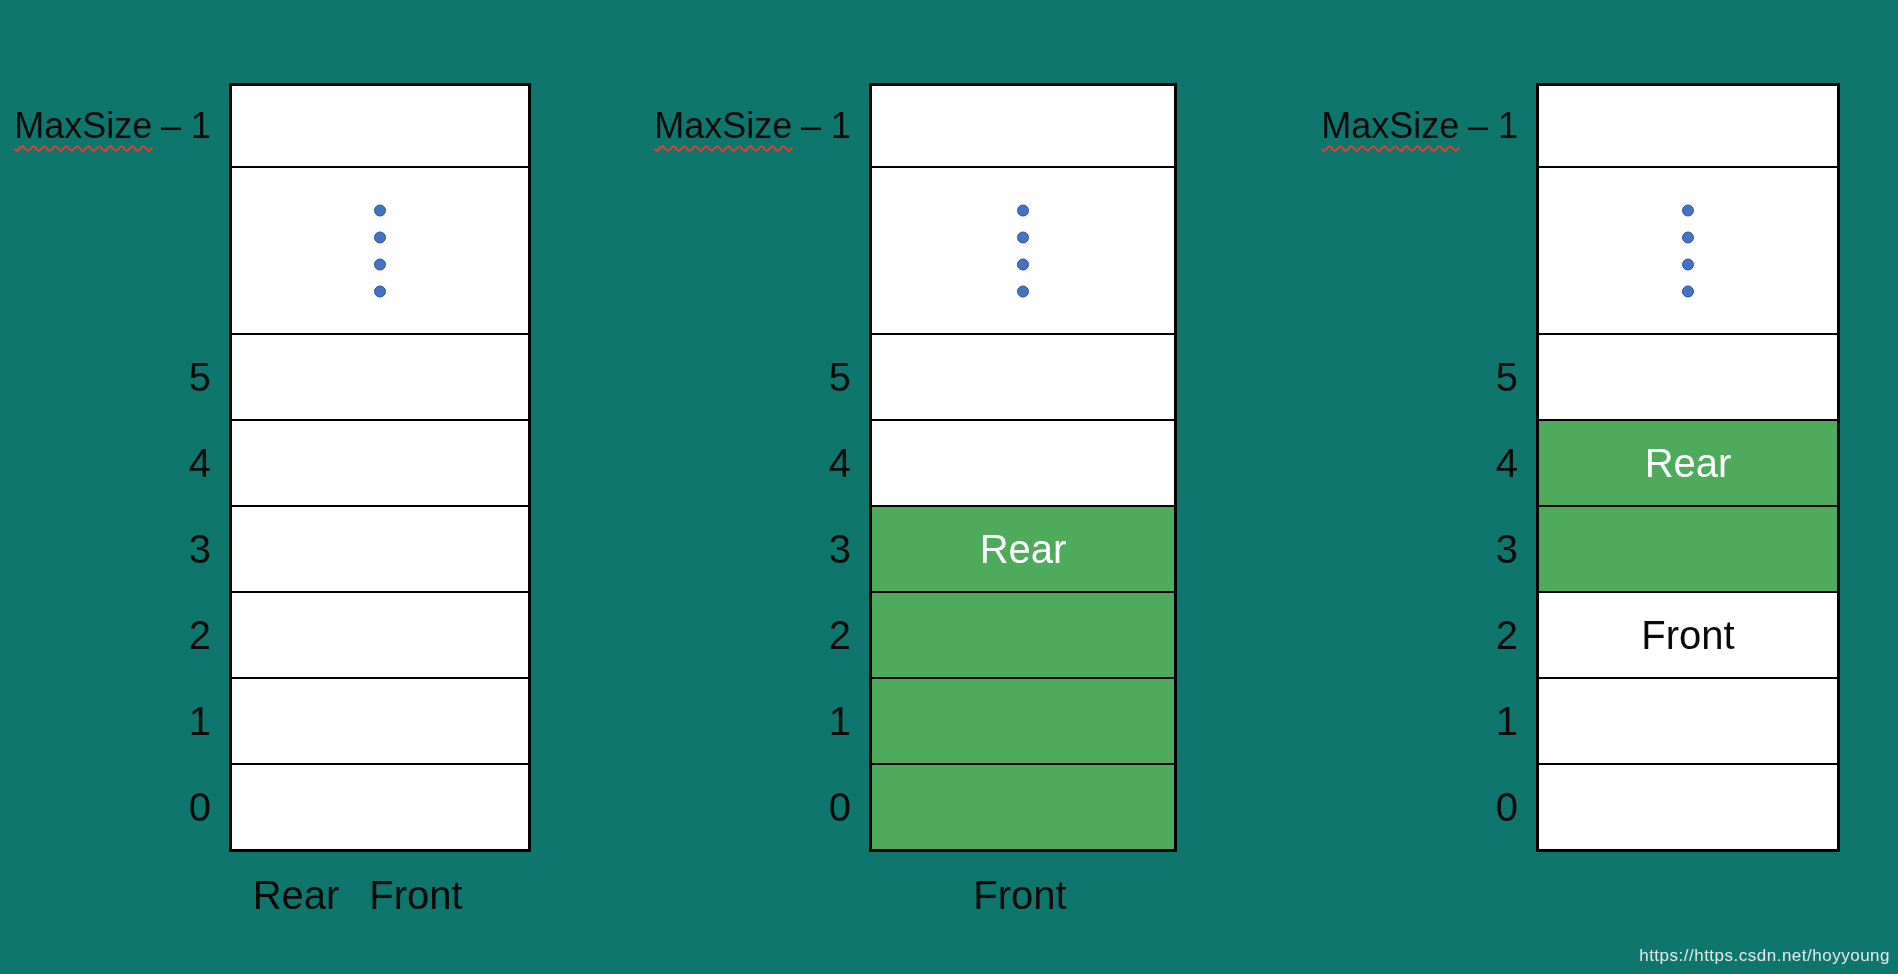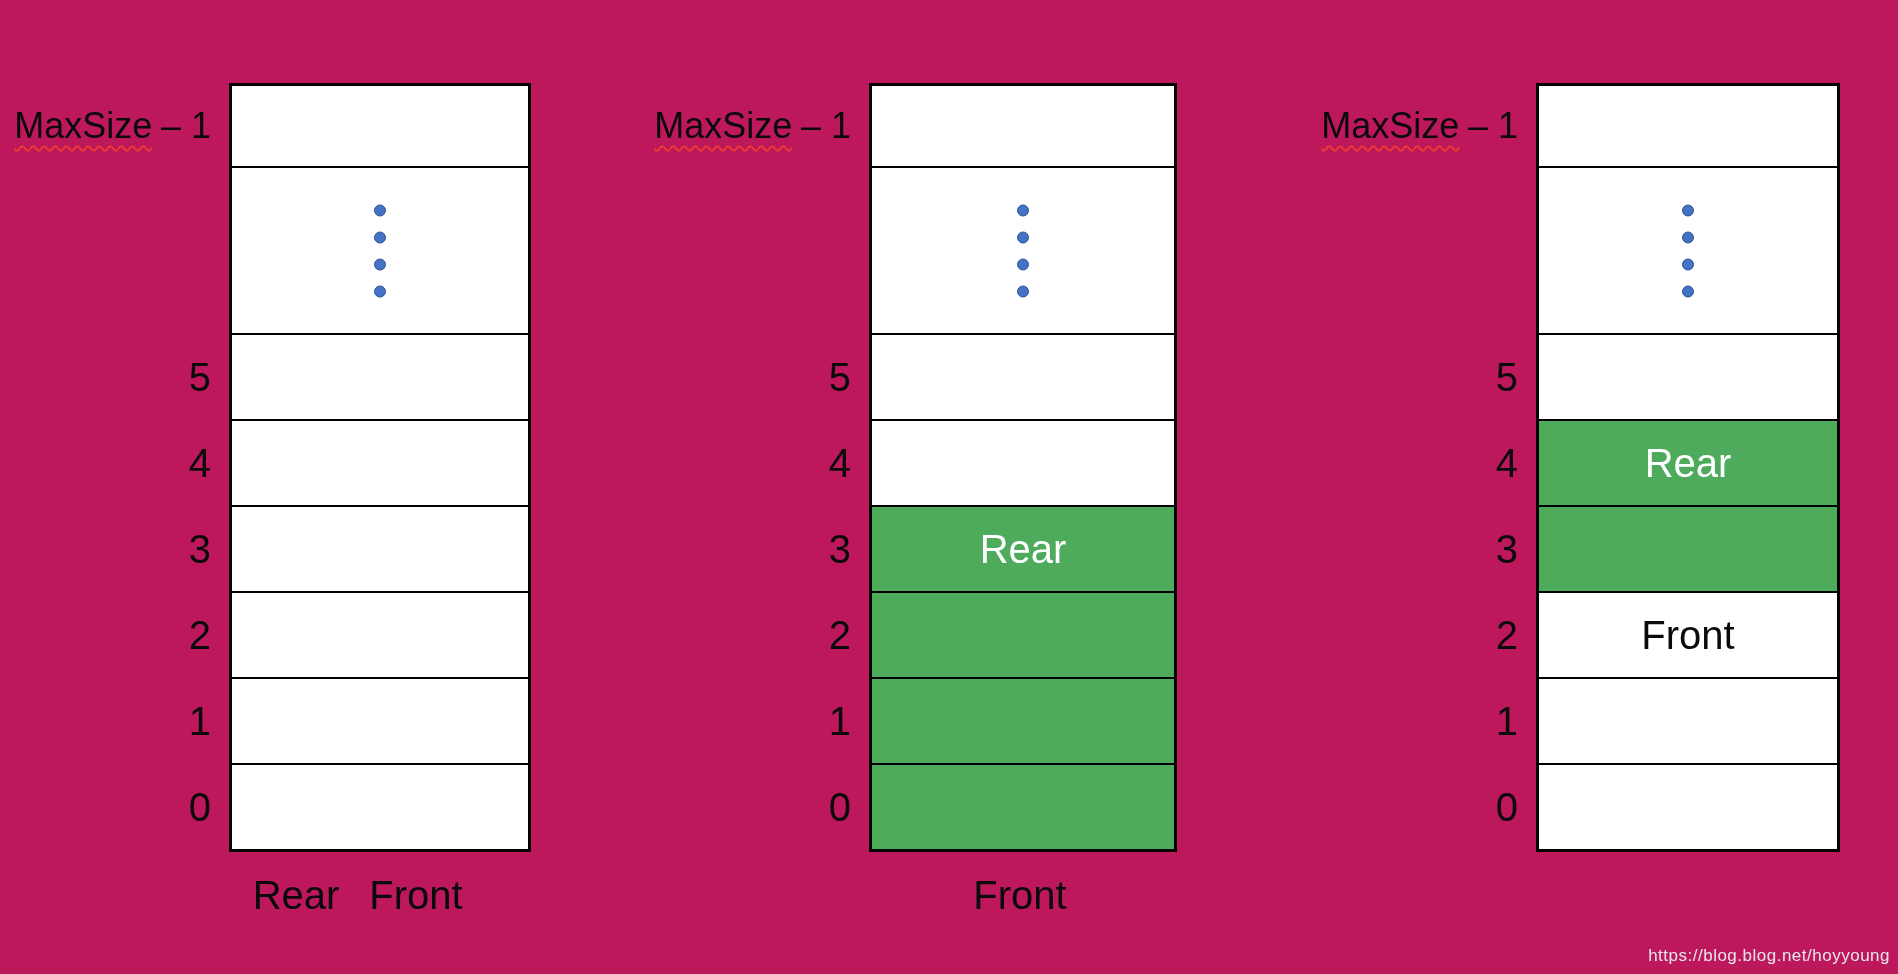--- a/index.html
+++ b/index.html
@@ -1,17 +1,17 @@
 <!DOCTYPE html>
 <html style="--cell-green: #4EAB5C; --dot-blue: #4472C4; --dot-border: #2F5597; --line-black: #000000; --squiggle-red: #ED3B2F; --watermark-gray: #E7E7E9;"><head>
 <meta charset="utf-8">
 <style>
   html,body{margin:0;padding:0;background:#ffffff;}
   body{font-family:"Liberation Sans", sans-serif; color:#0a0a0a;}
-  .canvas{position:relative;width:1898px;height:974px;background:#be185d;overflow:hidden;}
+  .canvas{position:relative;width:1898px;height:974px;background:#0f766e;overflow:hidden;}
 
   .diagram{position:absolute;top:83px;}
   .array{position:relative;width:100%;border:3px solid var(--line-black,#000);background:#fff;box-sizing:border-box;}
   .row{position:relative;box-sizing:border-box;background:#fff;}
   .row + .row{border-top:2px solid var(--line-black,#000);}
   .r-max{height:80px;}
   .r-dots{height:167px;}
   .r-cell{height:86px;}
   .row[data-filled="true"]{background:var(--cell-green,#4EAB5C);}
 
@@ -169,14 +169,14 @@
         <span class="cell-text"></span>
       </div>
       <div class="row r-cell" data-filled="false">
         <span class="side-label num">0</span>
         <span class="cell-text"></span>
       </div>
     </div>
     <div class="bottom-labels"></div>
   </div>
 
-  <div class="watermark">https://blog.blog.net/hoyyoung</div>
+  <div class="watermark">https://https.csdn.net/hoyyoung</div>
 </div>
 
 </body></html>

